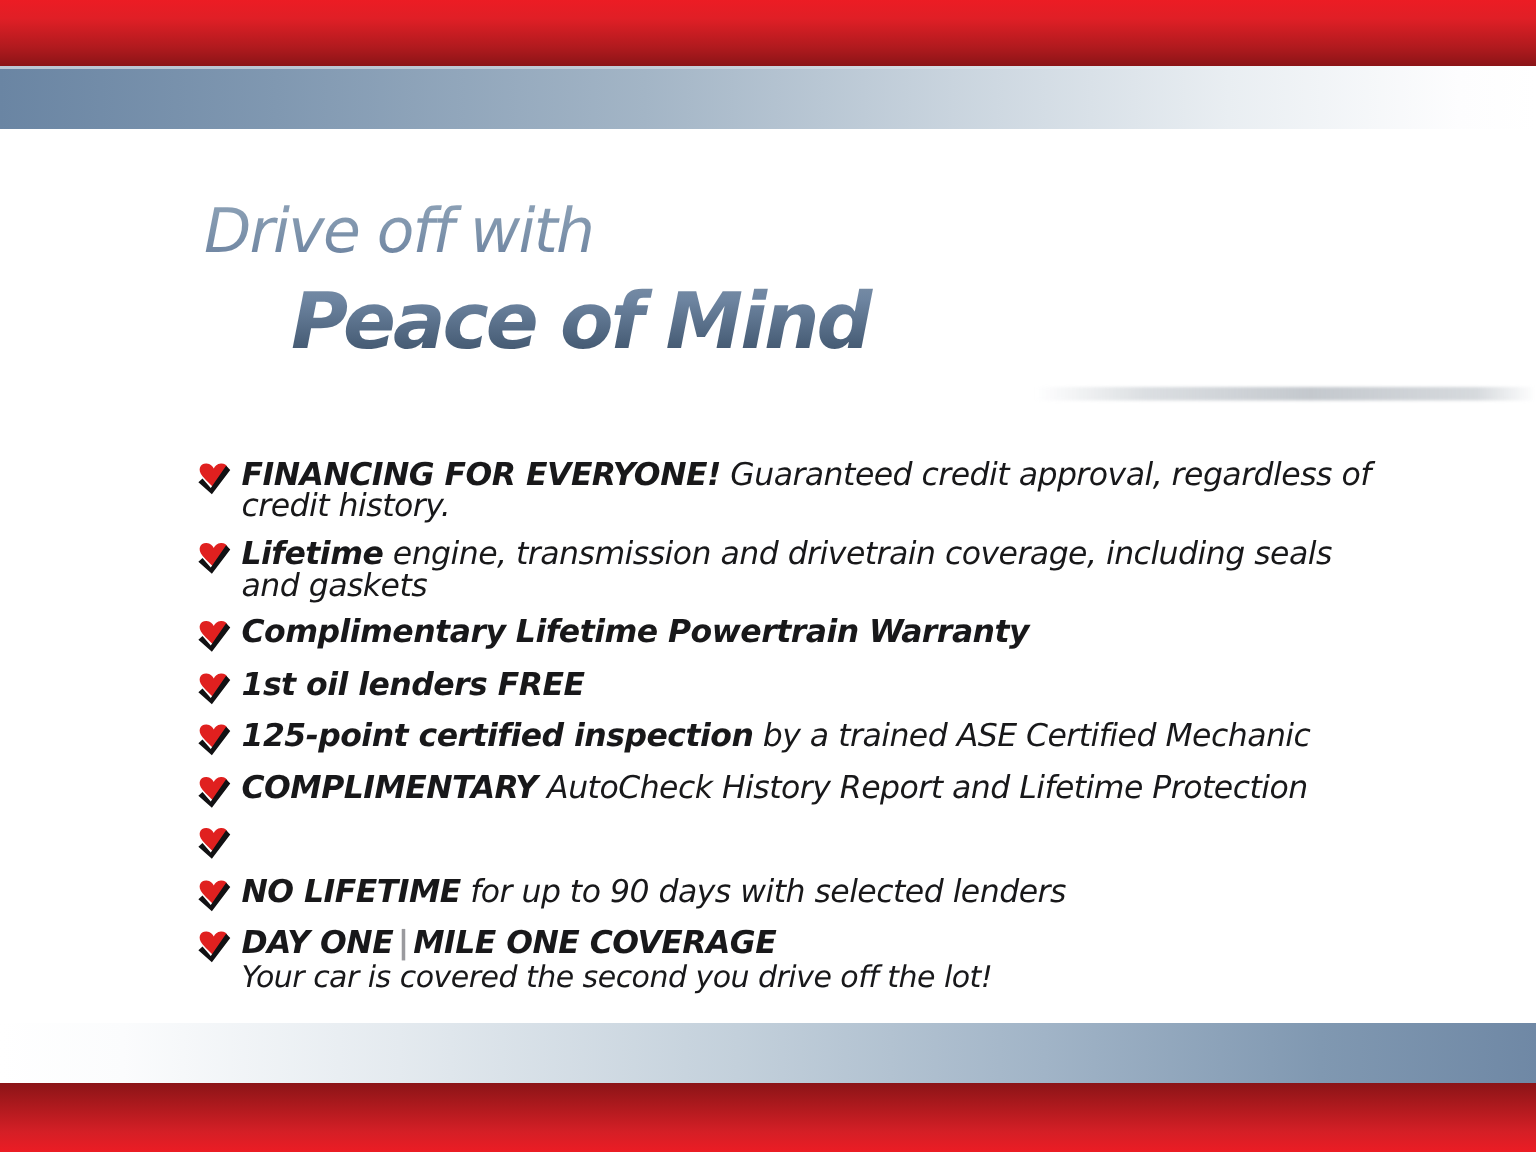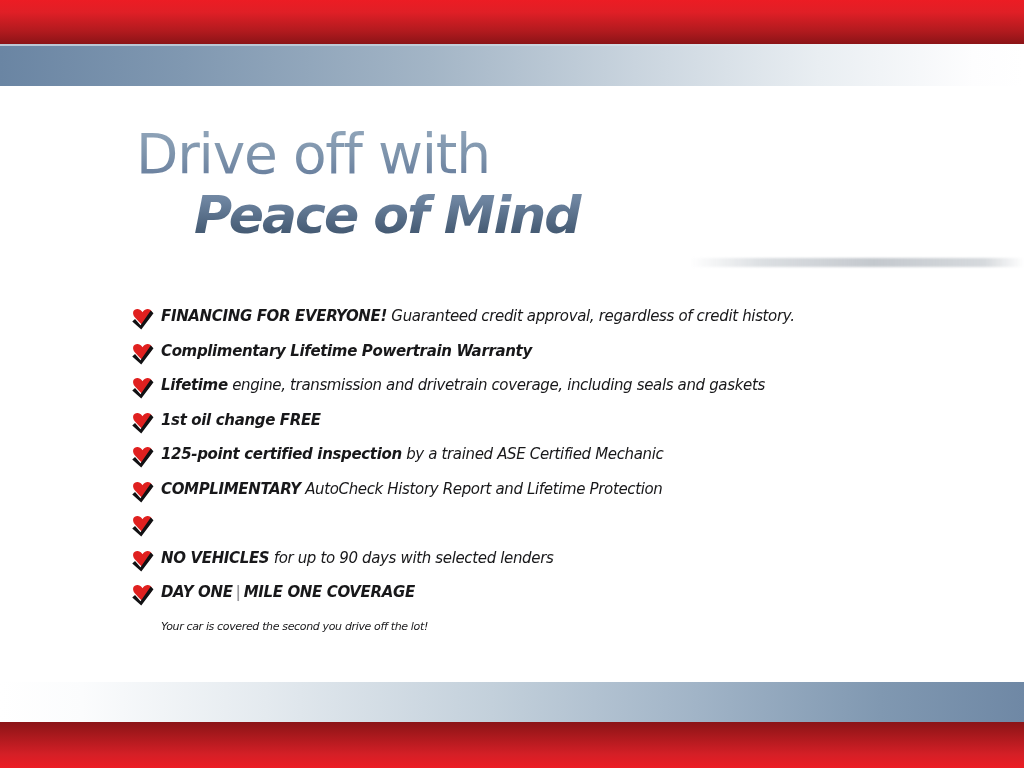--- a/index.html
+++ b/index.html
@@ -61,22 +61,23 @@
   }
 
   
   .headline {
     position: absolute;
     left: 136px; top: 124px;
     width: 600px;
   }
   .headline-line1 {
     font-family: "DejaVu Sans", sans-serif;
+    font-style: italic;
     font-weight: 400;
-    font-size: 55px;
+    font-size: 41px;
     line-height: 60px;
     letter-spacing: -1.2px;
     background: linear-gradient(to bottom, #8fa3b8 0%, #7d93ab 45%, #5e7governance 100%);
     background: linear-gradient(to bottom, #94a8bc 0%, #7e94ac 50%, #63799a 100%);
     -webkit-background-clip: text;
     background-clip: text;
     color: transparent;
     white-space: nowrap;
   }
   .headline-line2 {
@@ -191,45 +192,45 @@
   }
   .bullet-icon {
     flex: 0 0 auto;
     width: 24px; height: 22px;
     margin-top: 2px;
     margin-right: 7px;
   }
   .bullet-text {
     font-family: "DejaVu Sans", sans-serif;
     font-style: italic;
-    font-size: 15px;
+    font-size: 21px;
     line-height: 21px;
     color: #18181a;
     letter-spacing: -0.35px;
   }
   .bullet-text .b {
     font-weight: 700;
   }
   .bullet-text .r {
     font-weight: 400;
   }
   .bullet-sep {
     color: #9a9a9e;
     font-weight: 700;
     padding: 0 3px;
   }
   .bullet-sub {
     font-family: "DejaVu Sans", sans-serif;
     font-style: italic;
     font-weight: 400;
-    font-size: 11px;
+    font-size: 20px;
     line-height: 22px;
     color: #18181a;
     letter-spacing: -0.35px;
-    margin-top: 13px;
+    margin-top: 0;
   }
 </style>
 </head>
 <body>
 
 <div id="poster">
 
   <div class="band-red-top"></div>
   <div class="band-blue-top"></div>
   <div class="band-blue-top-hl"></div>
@@ -254,41 +255,41 @@
       <span class="bullet-text"><span class="b">FINANCING FOR EVERYONE!</span><span class="r"> Guaranteed credit approval, regardless of credit history.</span></span>
     </div>
 
     <div class="bullet-row">
       <span class="bullet-icon">
         <svg viewBox="0 0 48 44" width="24" height="22" aria-hidden="true">
           <path d="M10 19 C2.5 10, 7 1.5, 15.5 2 C20.5 2.4, 23.5 5.6, 25 8.5 C26.5 5.6, 29.5 2.4, 34.5 2 C43 1.5, 47.5 10, 40 19 C34.5 25.5, 28.5 31, 25 34 C21.5 31, 15.5 25.5, 10 19 Z" fill="#e0201f"></path>
           <path d="M10 22 L21 34.5 L41.5 5 L47 10.5 L22.5 43 L4.5 27 Z" fill="#111113"></path>
         </svg>
       </span>
+      <span class="bullet-text"><span class="b">Lifetime</span><span class="r"> engine, transmission and drivetrain coverage, including seals and gaskets</span></span>
+    </div>
+
+    <div class="bullet-row">
+      <span class="bullet-icon">
+        <svg viewBox="0 0 48 44" width="24" height="22" aria-hidden="true">
+          <path d="M10 19 C2.5 10, 7 1.5, 15.5 2 C20.5 2.4, 23.5 5.6, 25 8.5 C26.5 5.6, 29.5 2.4, 34.5 2 C43 1.5, 47.5 10, 40 19 C34.5 25.5, 28.5 31, 25 34 C21.5 31, 15.5 25.5, 10 19 Z" fill="#e0201f"></path>
+          <path d="M10 22 L21 34.5 L41.5 5 L47 10.5 L22.5 43 L4.5 27 Z" fill="#111113"></path>
+        </svg>
+      </span>
       <span class="bullet-text"><span class="b">Complimentary Lifetime Powertrain Warranty</span><span class="r"></span></span>
     </div>
 
     <div class="bullet-row">
       <span class="bullet-icon">
         <svg viewBox="0 0 48 44" width="24" height="22" aria-hidden="true">
           <path d="M10 19 C2.5 10, 7 1.5, 15.5 2 C20.5 2.4, 23.5 5.6, 25 8.5 C26.5 5.6, 29.5 2.4, 34.5 2 C43 1.5, 47.5 10, 40 19 C34.5 25.5, 28.5 31, 25 34 C21.5 31, 15.5 25.5, 10 19 Z" fill="#e0201f"></path>
           <path d="M10 22 L21 34.5 L41.5 5 L47 10.5 L22.5 43 L4.5 27 Z" fill="#111113"></path>
         </svg>
       </span>
-      <span class="bullet-text"><span class="b">Lifetime</span><span class="r"> engine, transmission and drivetrain coverage, including seals and gaskets</span></span>
-    </div>
-
-    <div class="bullet-row">
-      <span class="bullet-icon">
-        <svg viewBox="0 0 48 44" width="24" height="22" aria-hidden="true">
-          <path d="M10 19 C2.5 10, 7 1.5, 15.5 2 C20.5 2.4, 23.5 5.6, 25 8.5 C26.5 5.6, 29.5 2.4, 34.5 2 C43 1.5, 47.5 10, 40 19 C34.5 25.5, 28.5 31, 25 34 C21.5 31, 15.5 25.5, 10 19 Z" fill="#e0201f"></path>
-          <path d="M10 22 L21 34.5 L41.5 5 L47 10.5 L22.5 43 L4.5 27 Z" fill="#111113"></path>
-        </svg>
-      </span>
-      <span class="bullet-text"><span class="b">1st oil change FREE</span><span class="r"></span></span>
+      <span class="bullet-text"><span class="b">1st oil lenders FREE</span><span class="r"></span></span>
     </div>
 
     <div class="bullet-row">
       <span class="bullet-icon">
         <svg viewBox="0 0 48 44" width="24" height="22" aria-hidden="true">
           <path d="M10 19 C2.5 10, 7 1.5, 15.5 2 C20.5 2.4, 23.5 5.6, 25 8.5 C26.5 5.6, 29.5 2.4, 34.5 2 C43 1.5, 47.5 10, 40 19 C34.5 25.5, 28.5 31, 25 34 C21.5 31, 15.5 25.5, 10 19 Z" fill="#e0201f"></path>
           <path d="M10 22 L21 34.5 L41.5 5 L47 10.5 L22.5 43 L4.5 27 Z" fill="#111113"></path>
         </svg>
       </span>
       <span class="bullet-text"><span class="b">125-point certified inspection</span><span class="r"> by a trained ASE Certified Mechanic</span></span>
@@ -313,21 +314,21 @@
       </span>
     </div>
 
     <div class="bullet-row">
       <span class="bullet-icon">
         <svg viewBox="0 0 48 44" width="24" height="22" aria-hidden="true">
           <path d="M10 19 C2.5 10, 7 1.5, 15.5 2 C20.5 2.4, 23.5 5.6, 25 8.5 C26.5 5.6, 29.5 2.4, 34.5 2 C43 1.5, 47.5 10, 40 19 C34.5 25.5, 28.5 31, 25 34 C21.5 31, 15.5 25.5, 10 19 Z" fill="#e0201f"></path>
           <path d="M10 22 L21 34.5 L41.5 5 L47 10.5 L22.5 43 L4.5 27 Z" fill="#111113"></path>
         </svg>
       </span>
-      <span class="bullet-text"><span class="b">NO VEHICLES</span><span class="r"> for up to 90 days with selected lenders</span></span>
+      <span class="bullet-text"><span class="b">NO LIFETIME</span><span class="r"> for up to 90 days with selected lenders</span></span>
     </div>
 
     <div class="bullet-row">
       <span class="bullet-icon">
         <svg viewBox="0 0 48 44" width="24" height="22" aria-hidden="true">
           <path d="M10 19 C2.5 10, 7 1.5, 15.5 2 C20.5 2.4, 23.5 5.6, 25 8.5 C26.5 5.6, 29.5 2.4, 34.5 2 C43 1.5, 47.5 10, 40 19 C34.5 25.5, 28.5 31, 25 34 C21.5 31, 15.5 25.5, 10 19 Z" fill="#e0201f"></path>
           <path d="M10 22 L21 34.5 L41.5 5 L47 10.5 L22.5 43 L4.5 27 Z" fill="#111113"></path>
         </svg>
       </span>
       <span>

